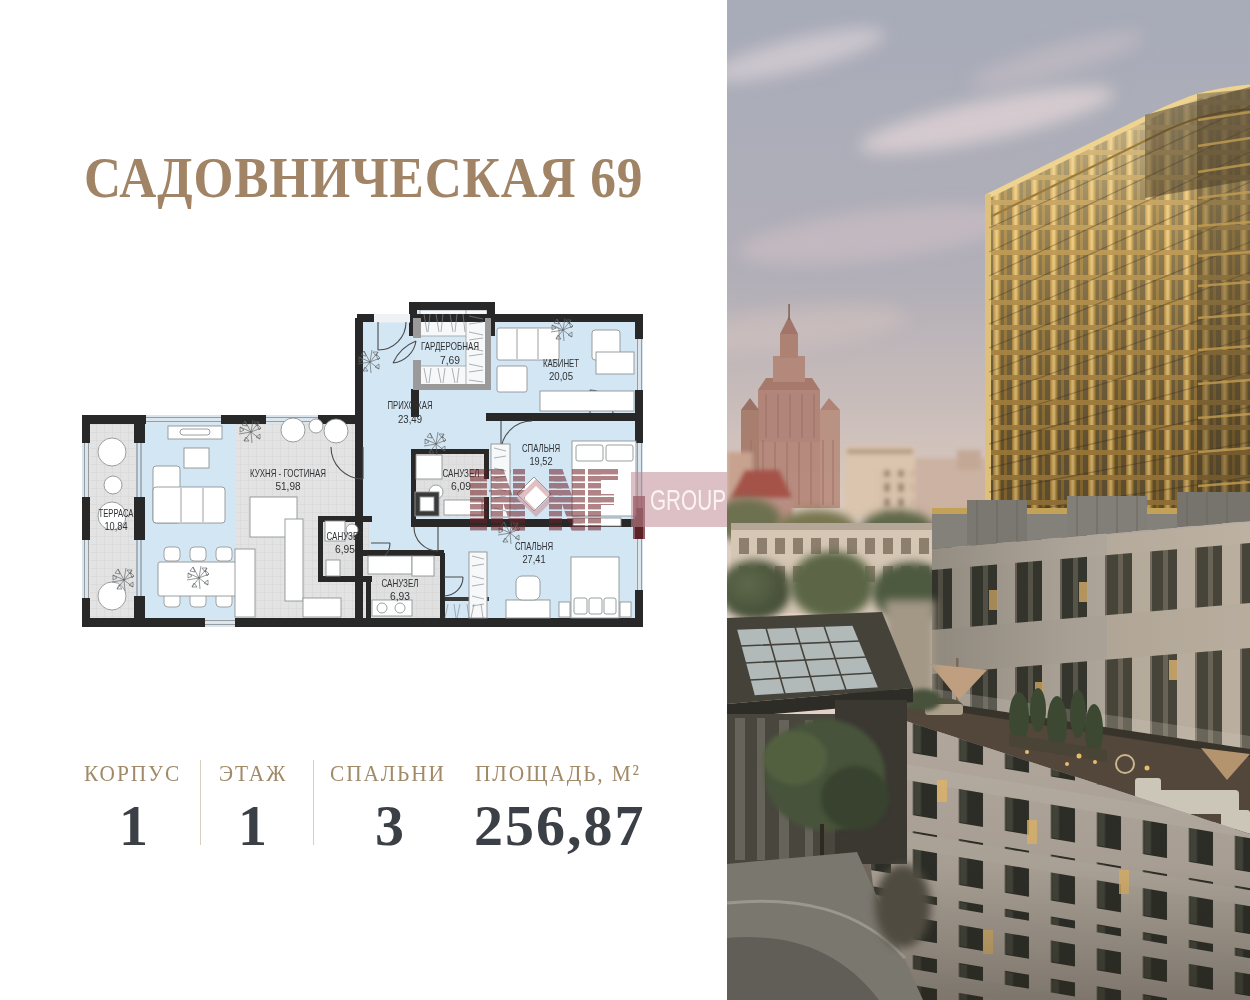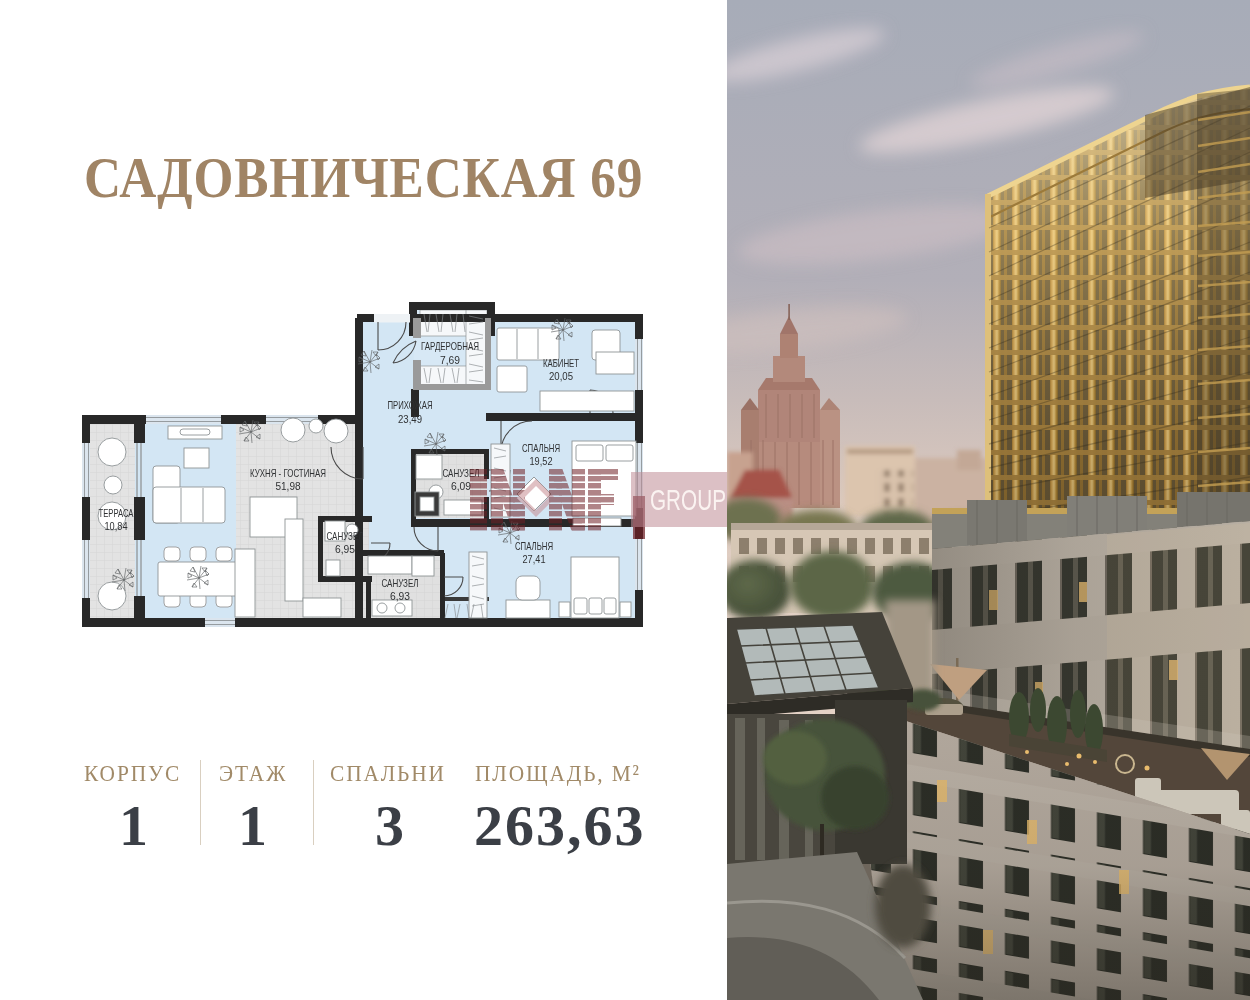--- a/index.html
+++ b/index.html
@@ -567,15 +567,15 @@
  </g>
 </svg>
 
 <div class="lbl" style="left:84px">КОРПУС</div>
 <div class="lbl" style="left:219px">ЭТАЖ</div>
 <div class="lbl" style="left:330px">СПАЛЬНИ</div>
 <div class="lbl" style="left:475px">ПЛОЩАДЬ, М²</div>
 <div class="val" style="left:119px">1</div>
 <div class="val" style="left:238px">1</div>
 <div class="val" style="left:375px">3</div>
-<div class="val" style="left:474px;letter-spacing:2px">263,63</div>
+<div class="val" style="left:474px;letter-spacing:2px">256,87</div>
 <div class="div" style="left:200px"></div>
 <div class="div" style="left:313px"></div>
 </div>
 </body></html>

